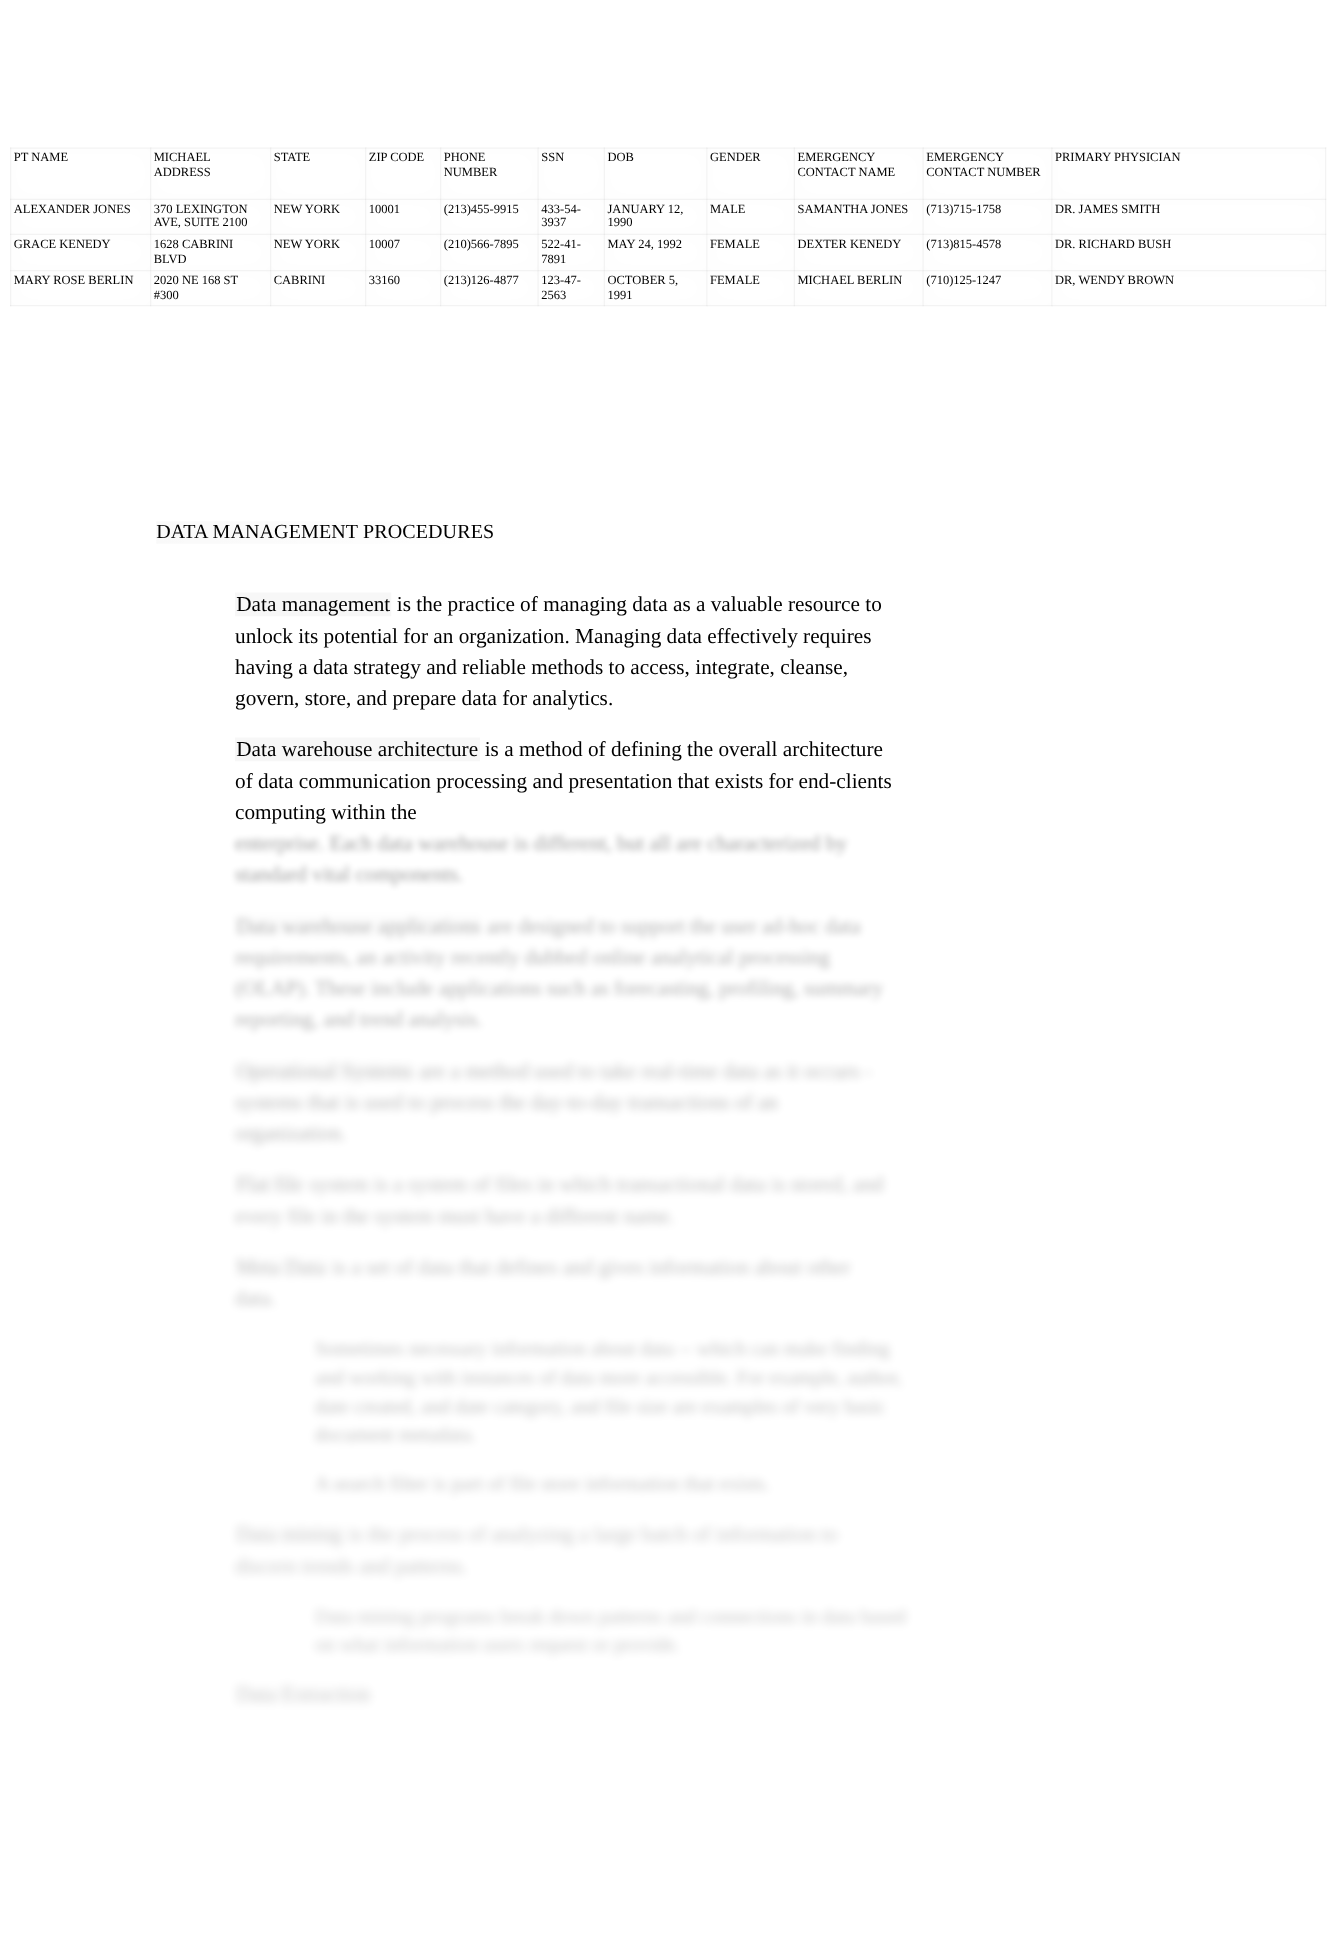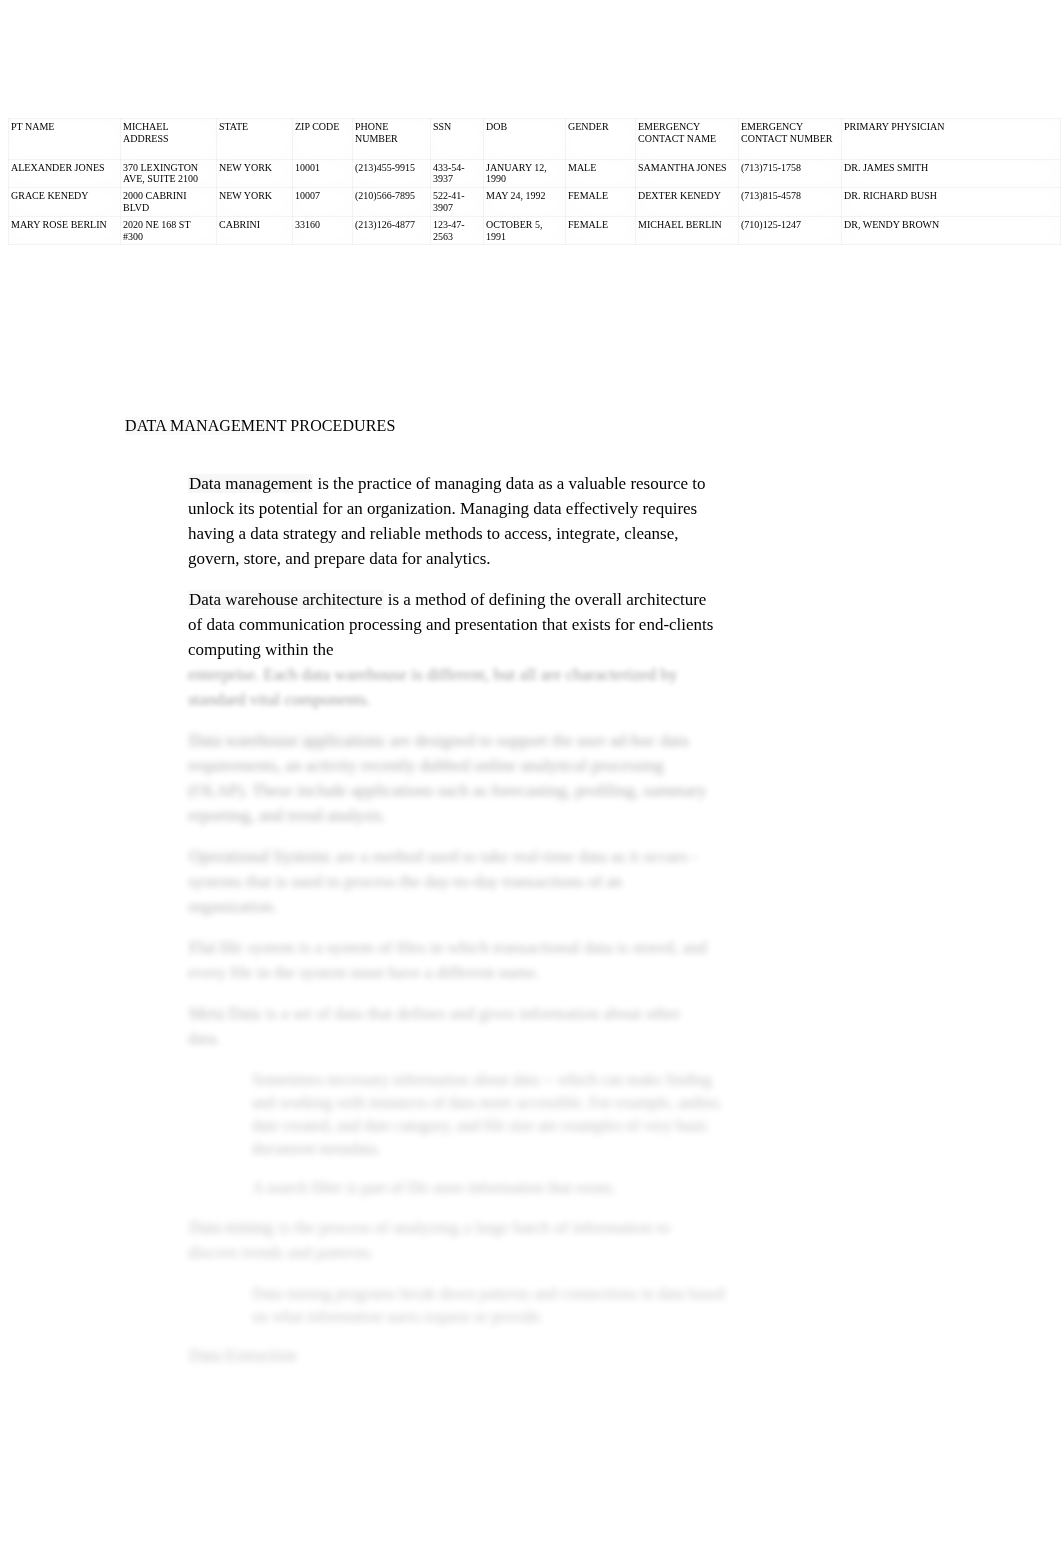--- a/index.html
+++ b/index.html
@@ -180,25 +180,25 @@
           <td>(213)455-9915</td>
           <td>433-54-3937</td>
           <td>JANUARY 12, 1990</td>
           <td>MALE</td>
           <td>SAMANTHA JONES</td>
           <td>(713)715-1758</td>
           <td>DR. JAMES SMITH</td>
         </tr>
         <tr>
           <td>GRACE KENEDY</td>
-          <td>2000 CABRINI BLVD</td>
+          <td>1628 CABRINI BLVD</td>
           <td>NEW YORK</td>
           <td>10007</td>
           <td>(210)566-7895</td>
-          <td>522-41-3907</td>
+          <td>522-41-7891</td>
           <td>MAY 24, 1992</td>
           <td>FEMALE</td>
           <td>DEXTER KENEDY</td>
           <td>(713)815-4578</td>
           <td>DR. RICHARD BUSH</td>
         </tr>
         <tr>
           <td>MARY ROSE BERLIN</td>
           <td>2020 NE 168 ST #300</td>
           <td>CABRINI</td>

